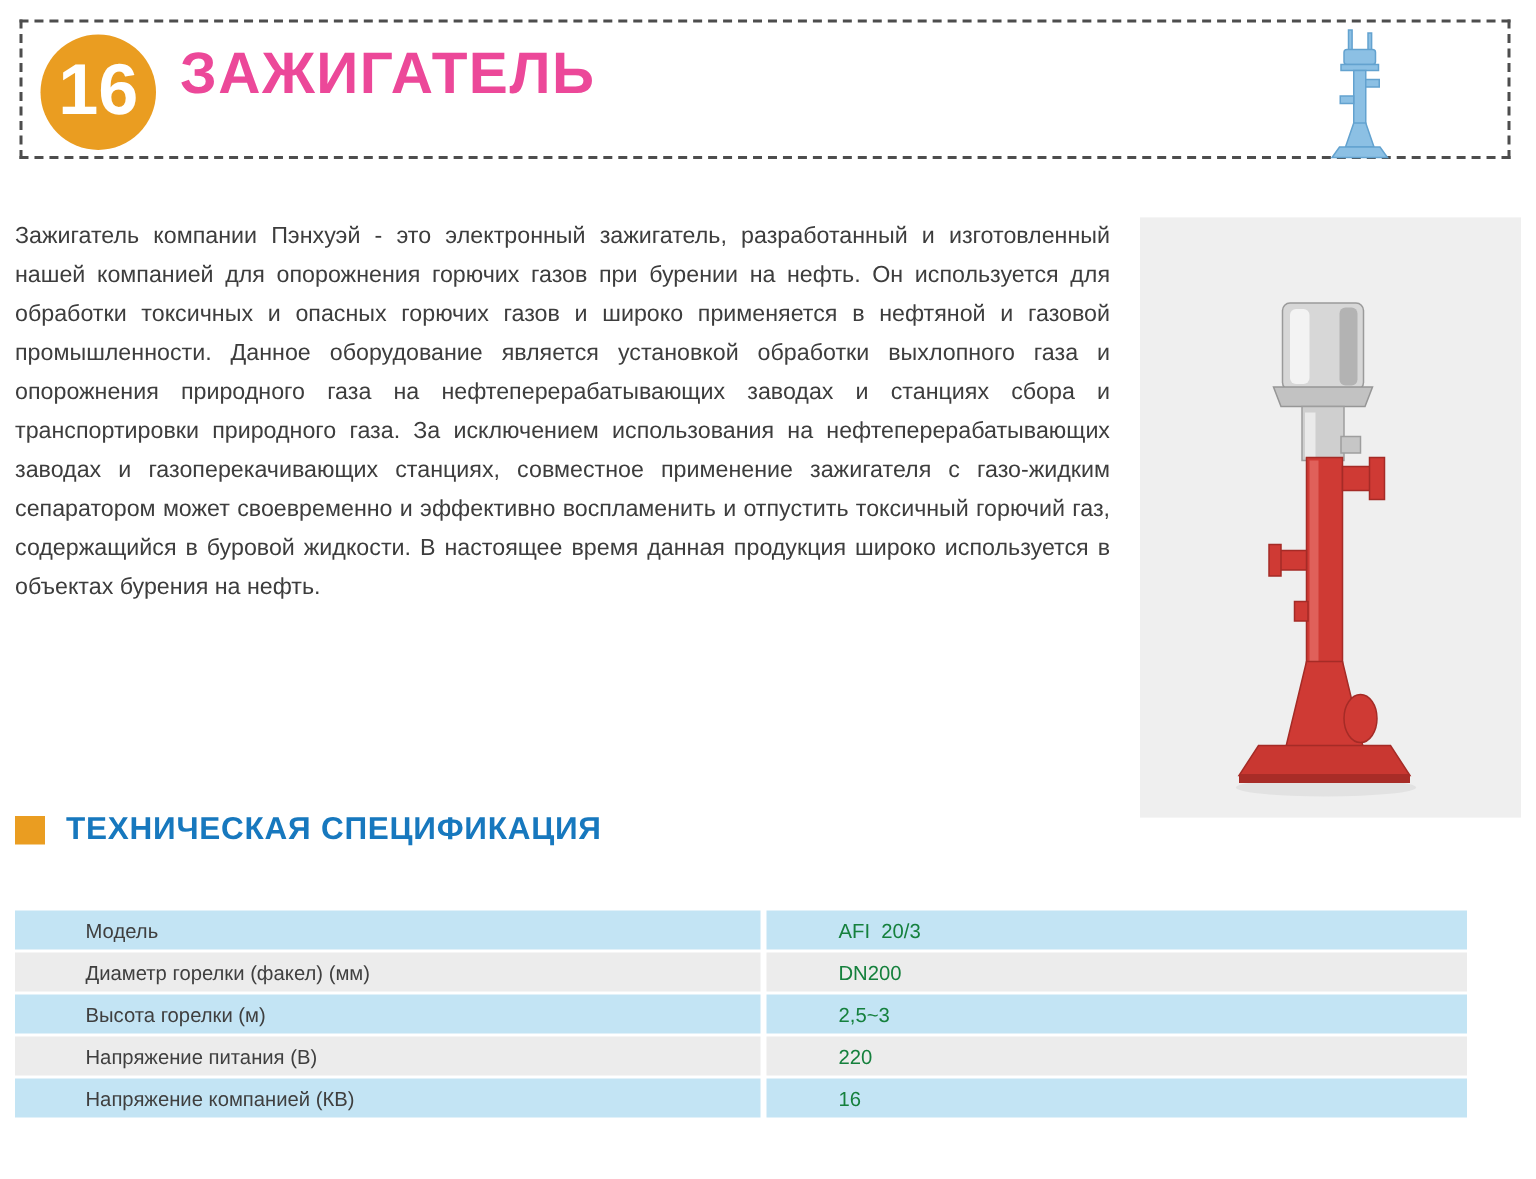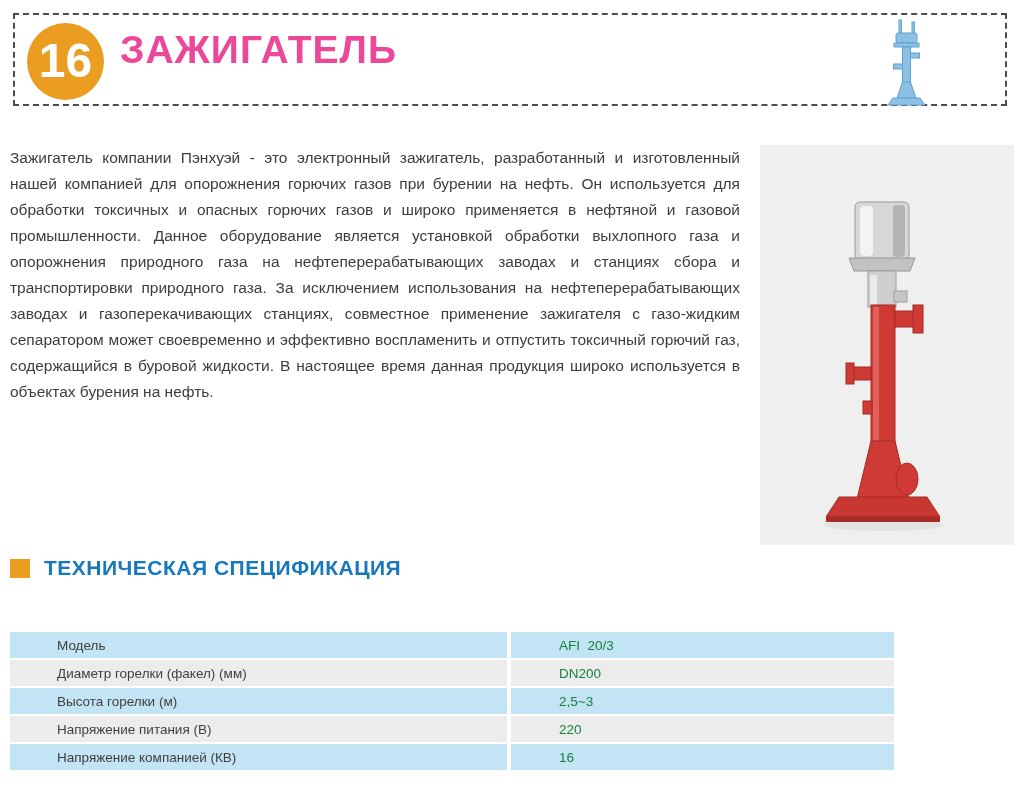--- a/index.html
+++ b/index.html
@@ -36,29 +36,29 @@
     text-align: justify; color: #3d3d3d;
   }
   .product-photo {
     margin: 0 0 0 auto; width: 254px; height: 400px; background: #efefef;
     flex: 0 0 254px;
   }
   .product-photo svg { display: block; }
 
   
   .spec-header {
-    position: absolute; left: 10px; top: 556px;
+    position: absolute; left: 10px; top: 541px;
     display: flex; align-items: center;
   }
   .spec-bullet { width: 20px; height: 19px; background: #ea9d21; margin-right: 14px; }
   .spec-title {
     margin: 0; font-size: 21px; font-weight: 800; letter-spacing: 0.5px; color: #1778be;
   }
 
-  .spec-table { position: absolute; left: 10px; top: 632px; width: 884px; }
+  .spec-table { position: absolute; left: 10px; top: 607px; width: 968px; }
   .spec-row { display: flex; height: 26px; margin-bottom: 2px; }
   .spec-label {
     width: 450px; padding-left: 47px; margin-right: 4px;
     display: flex; align-items: center; font-size: 13.5px; color: #3f3f3f;
   }
   .spec-value {
     flex: 1; padding-left: 48px;
     display: flex; align-items: center; font-size: 13.5px; color: #15803d;
     white-space: pre;
   }

